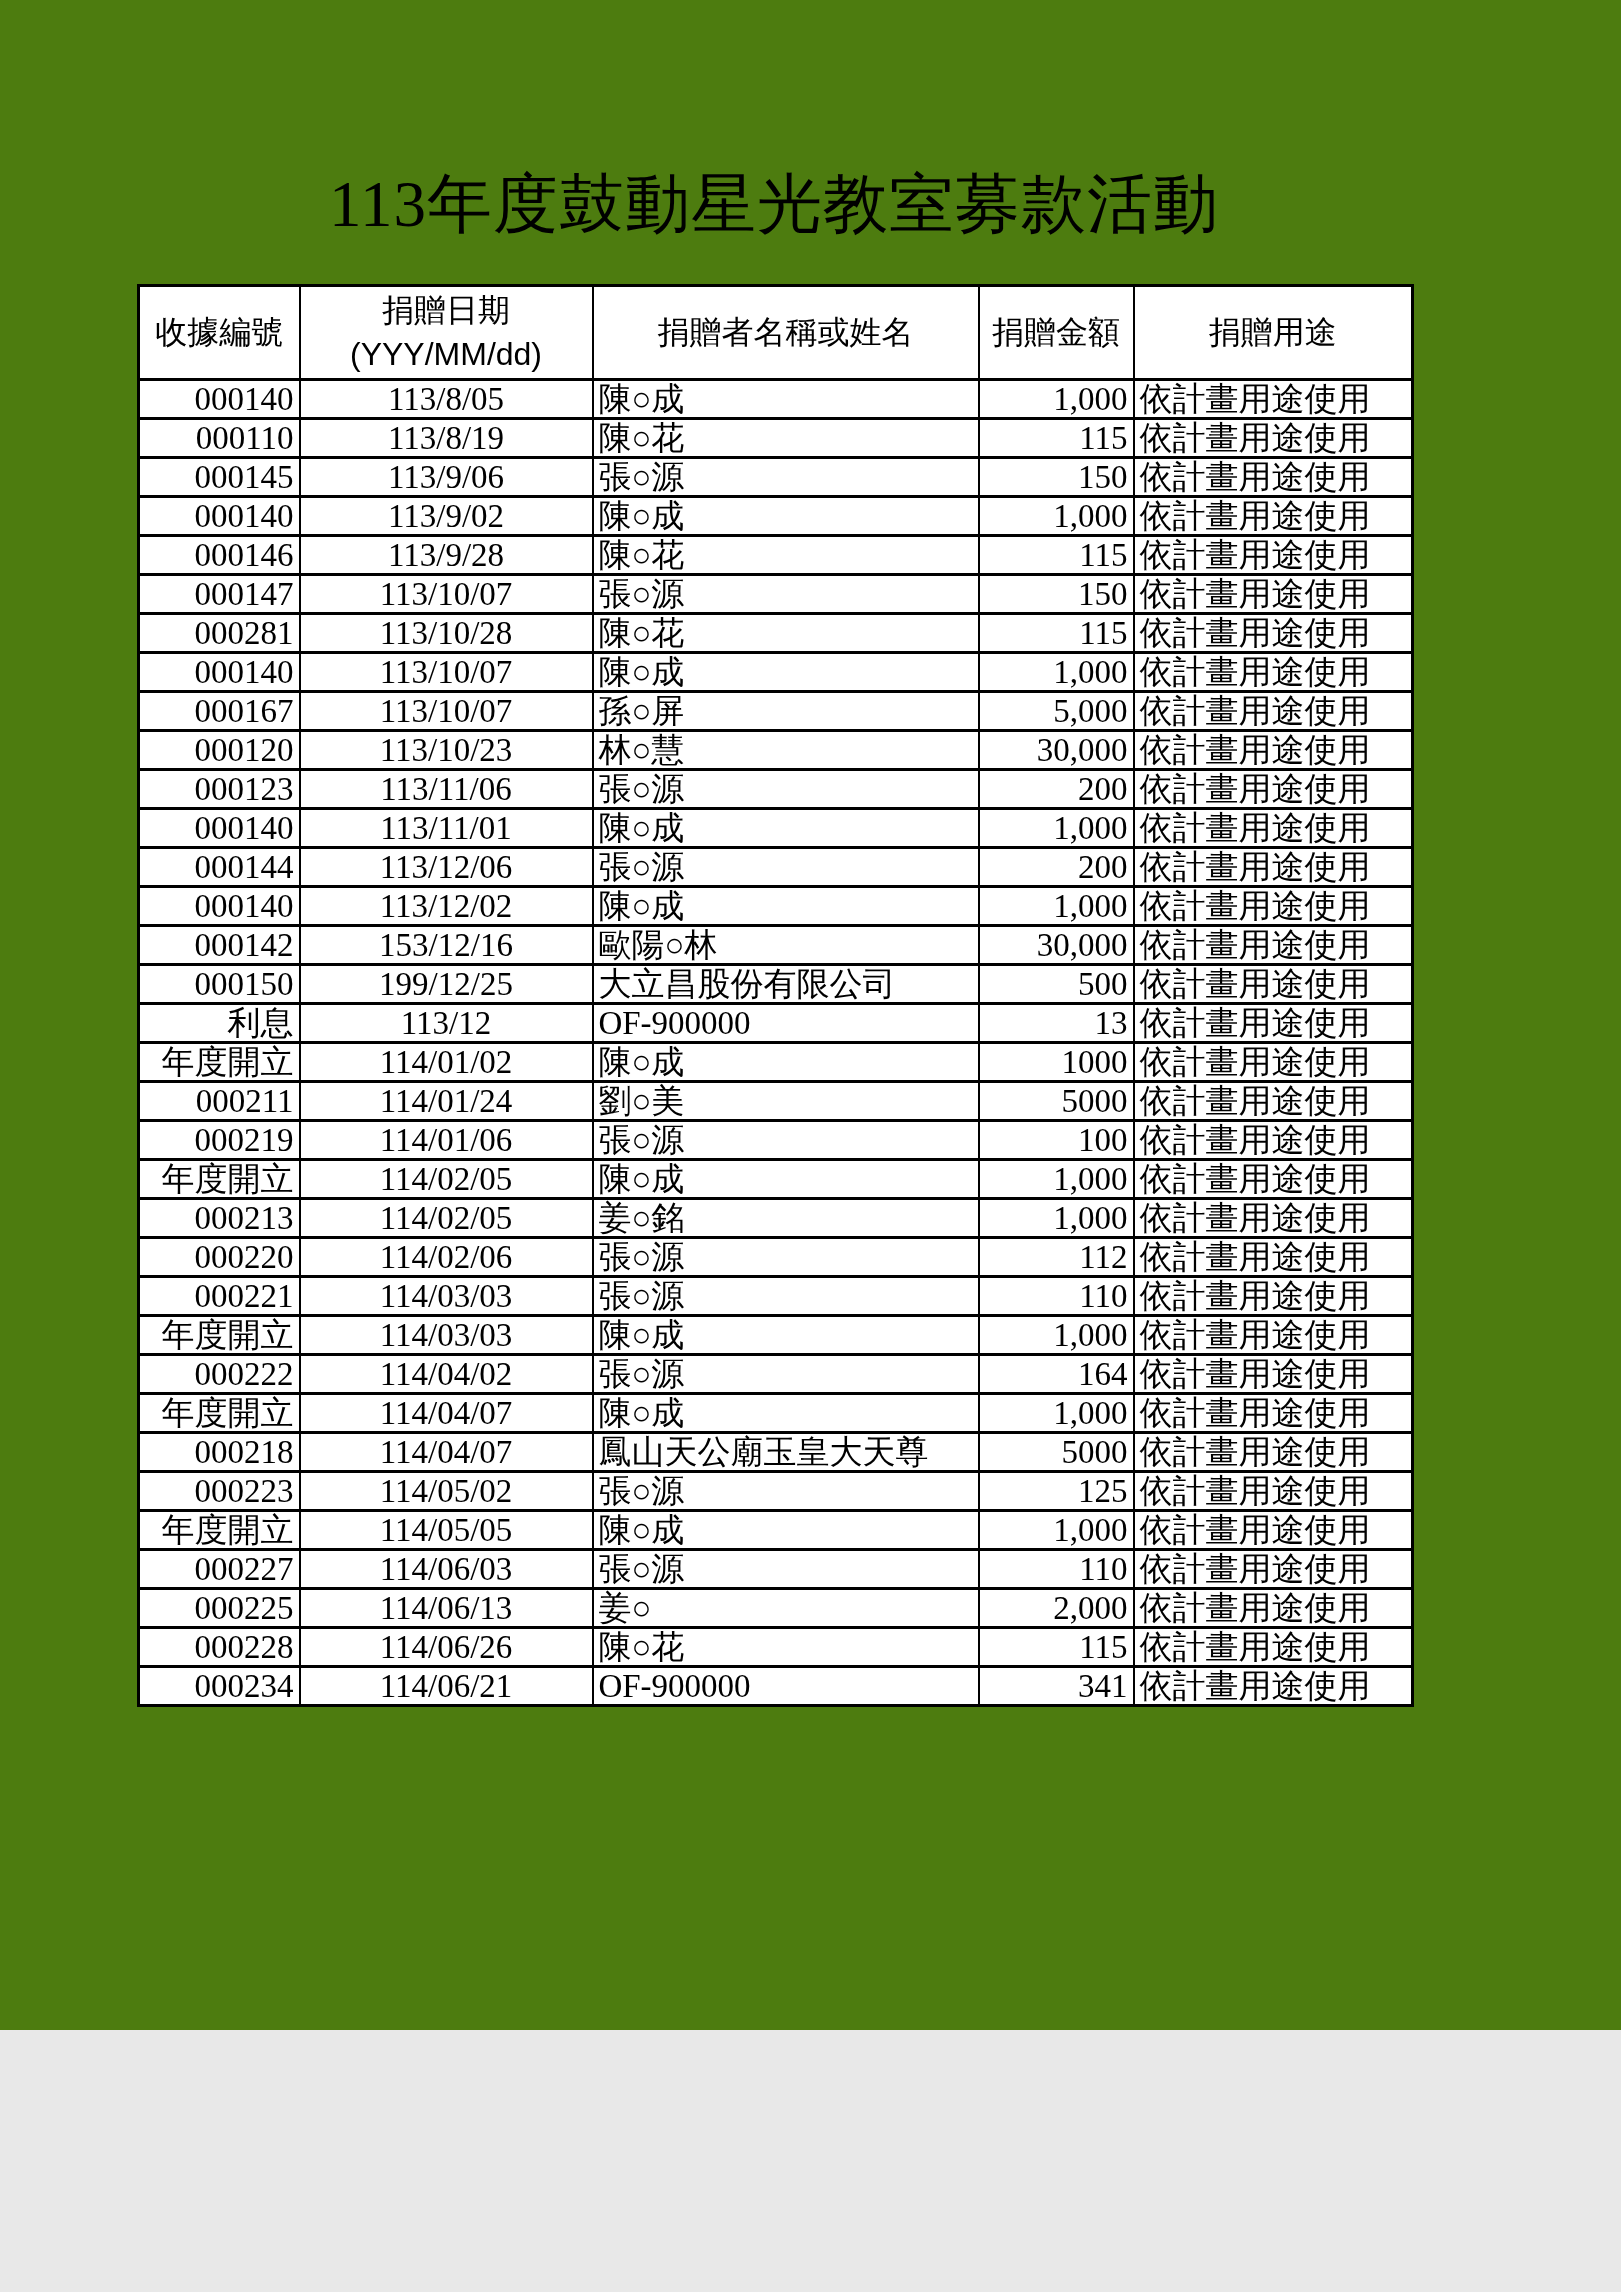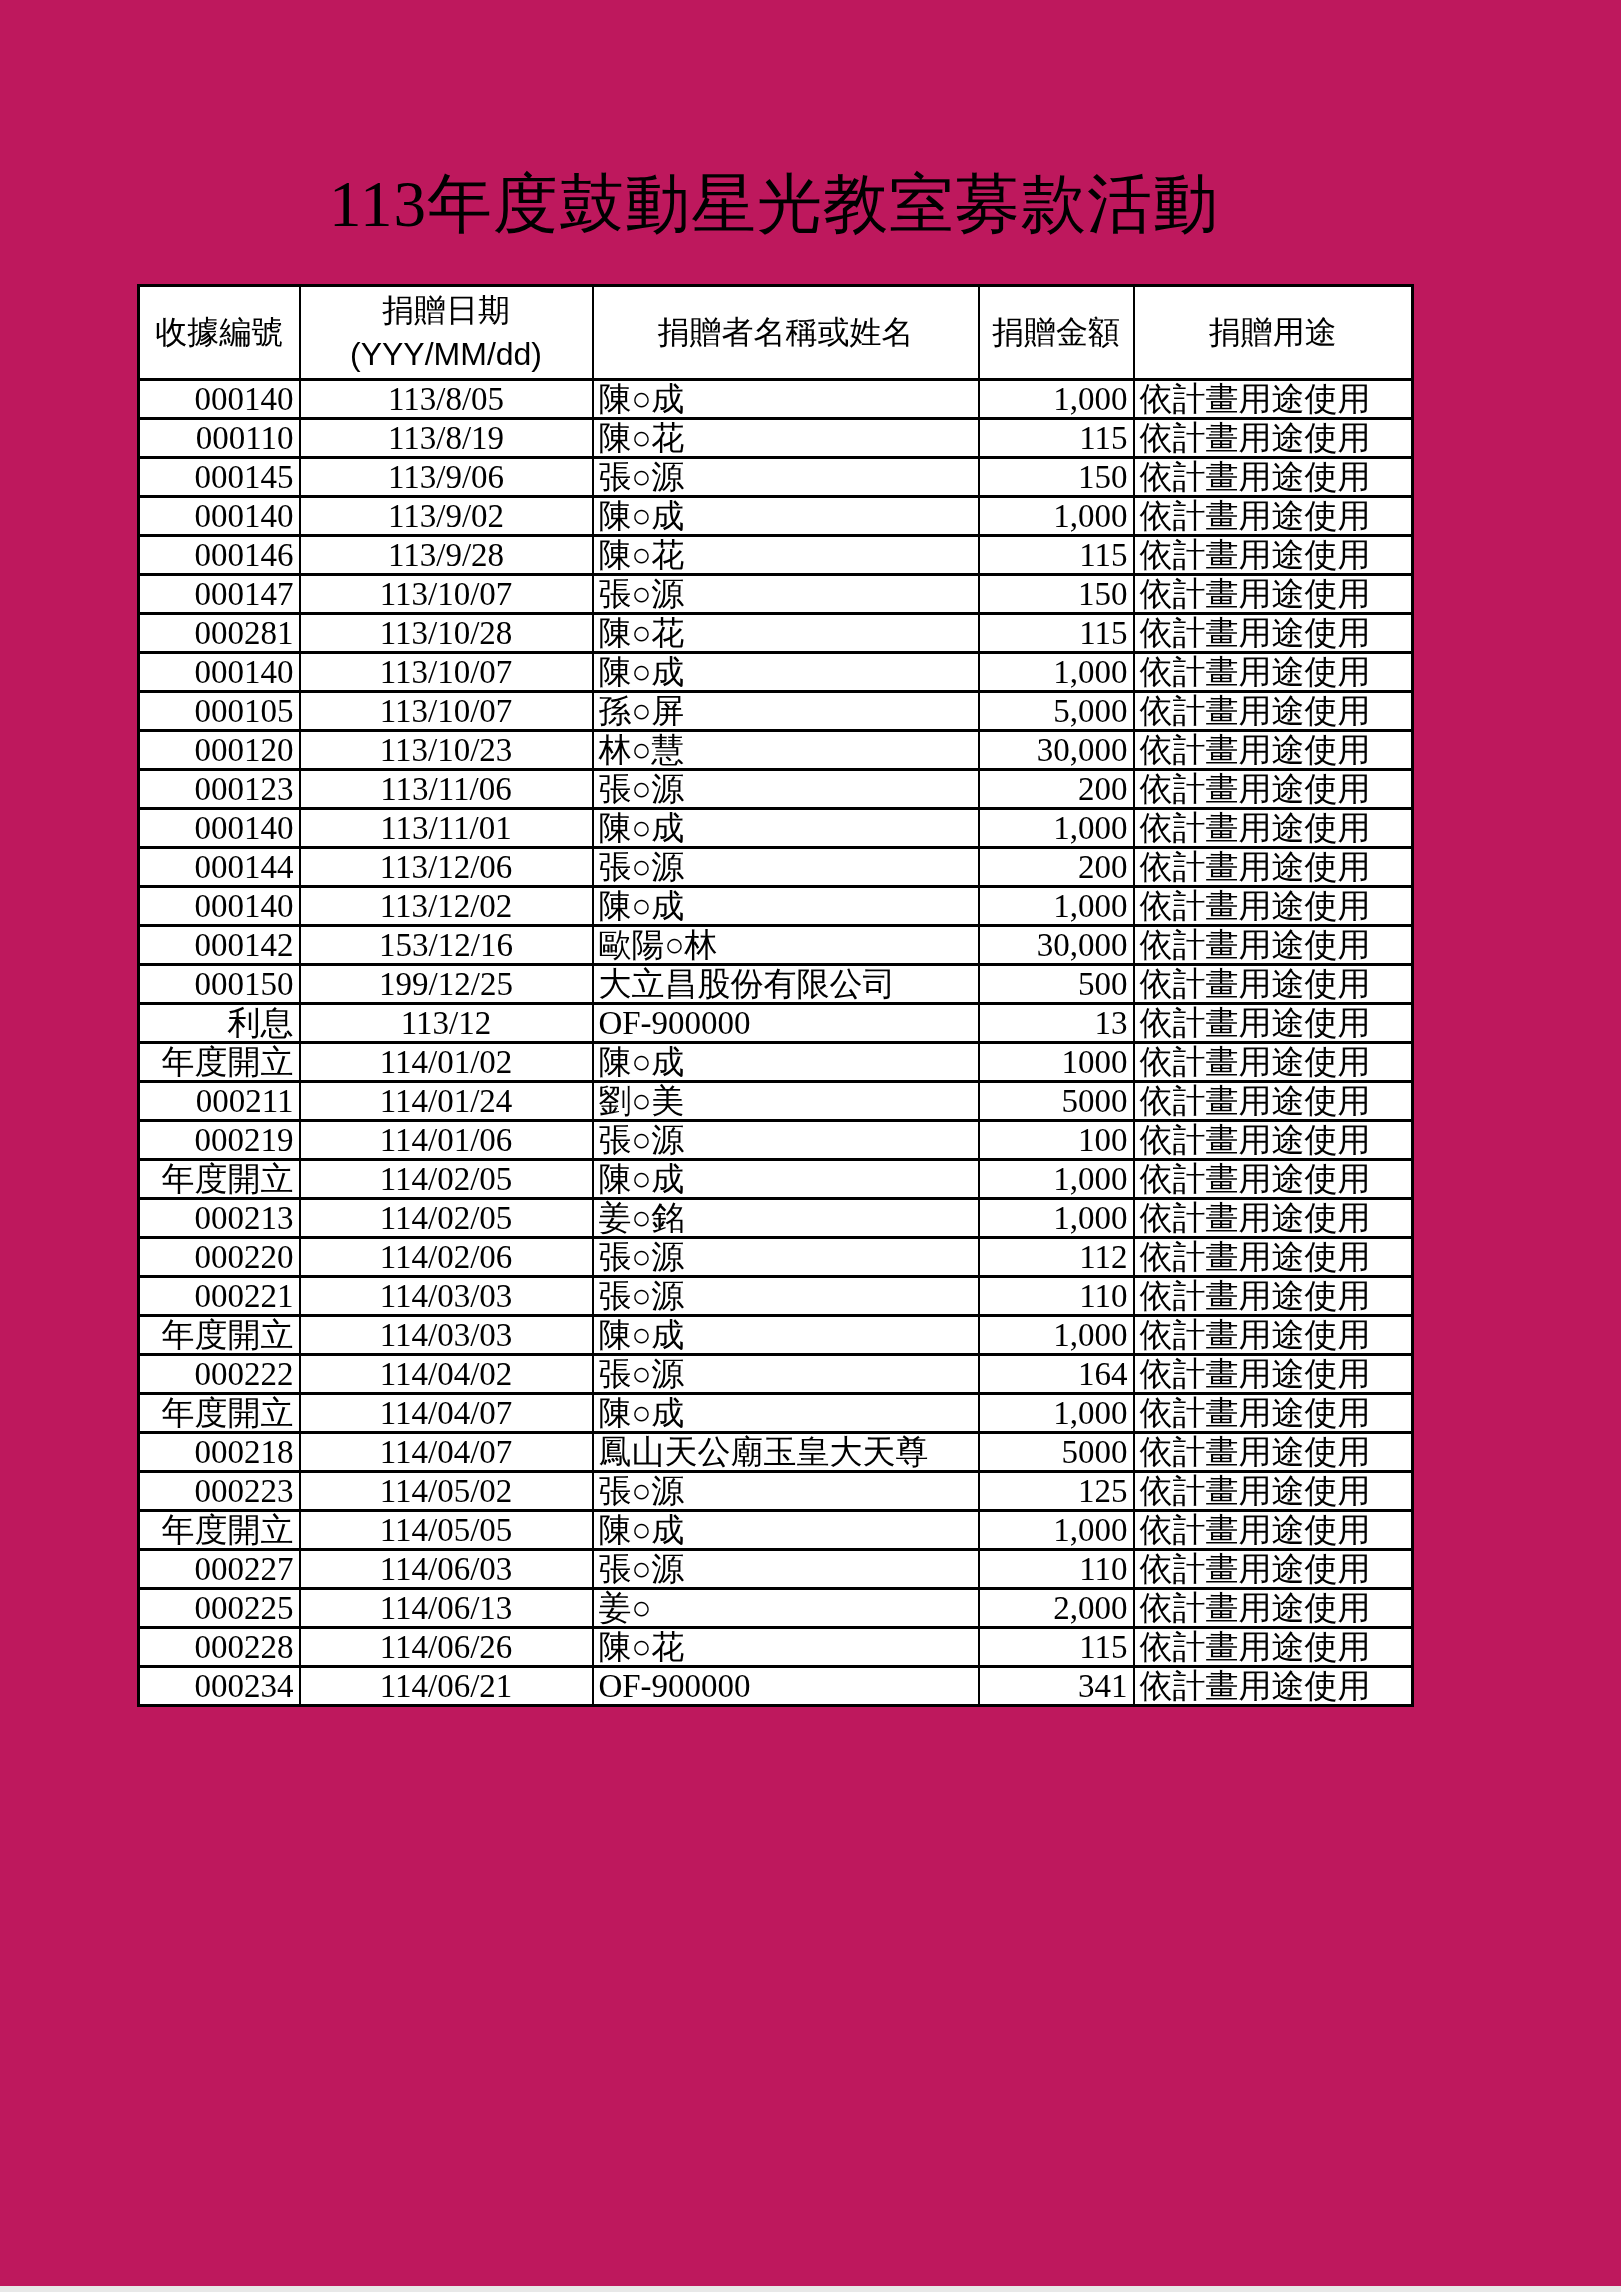--- a/index.html
+++ b/index.html
@@ -1,21 +1,21 @@
 <!DOCTYPE html>
 <html lang="zh-Hant"><head>
 <meta charset="utf-8">
 <title>113年度鼓動星光教室募款活動</title>
 <style>
   html, body { margin: 0; padding: 0; background: #e8e8e8; }
   .page {
     position: relative;
     width: 1621px;
-    height: 2286px;
-    background: #be185d;
+    height: 2030px;
+    background: #4d7c0f;
     font-family: "Liberation Serif", "DejaVu Serif", serif;
     color: #000000;
     overflow: hidden;
   }
   .doc-title {
     position: absolute;
     left: 137px;
     top: 169px;
     width: 1274px;
     margin: 0;
@@ -155,21 +155,21 @@
           <td class="cell-purpose">依計畫用途使用</td>
         </tr>
         <tr>
           <td class="cell-receipt">000140</td>
           <td class="cell-date">113/10/07</td>
           <td class="cell-donor">陳○成</td>
           <td class="cell-amount">1,000</td>
           <td class="cell-purpose">依計畫用途使用</td>
         </tr>
         <tr>
-          <td class="cell-receipt">000105</td>
+          <td class="cell-receipt">000167</td>
           <td class="cell-date">113/10/07</td>
           <td class="cell-donor">孫○屏</td>
           <td class="cell-amount">5,000</td>
           <td class="cell-purpose">依計畫用途使用</td>
         </tr>
         <tr>
           <td class="cell-receipt">000120</td>
           <td class="cell-date">113/10/23</td>
           <td class="cell-donor">林○慧</td>
           <td class="cell-amount">30,000</td>

